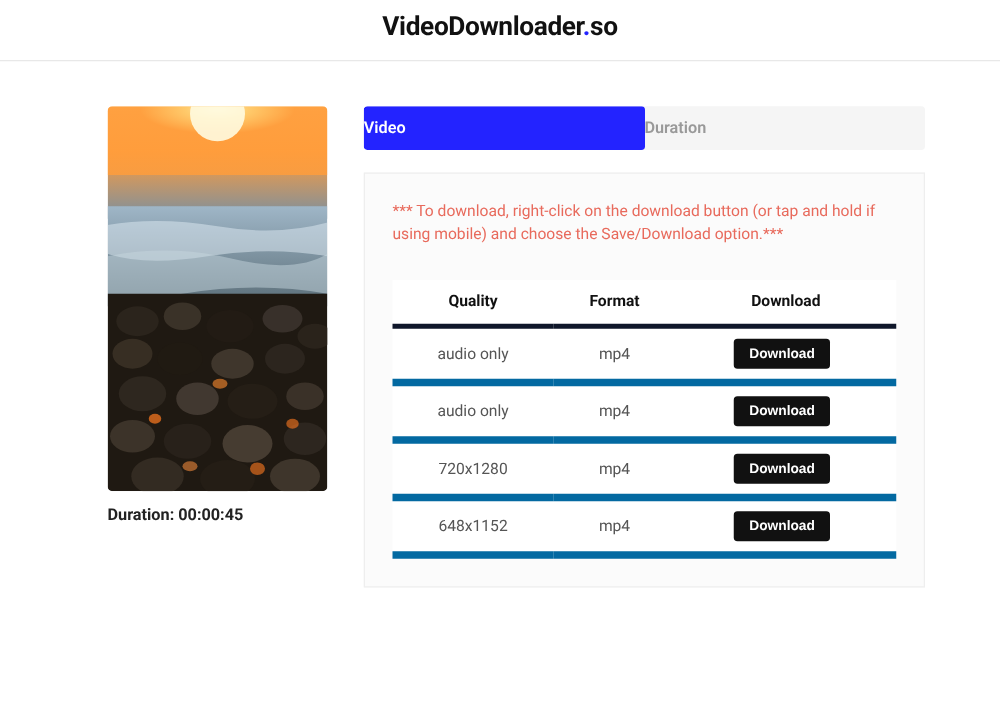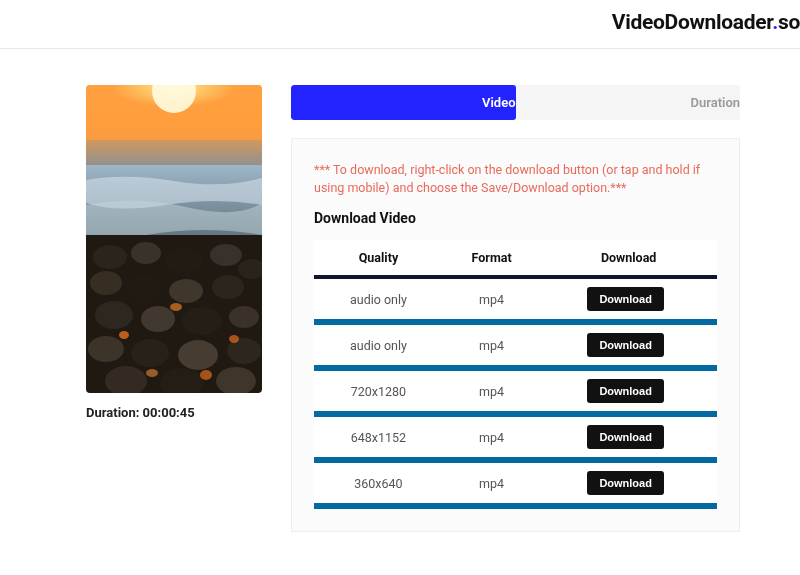--- a/index.html
+++ b/index.html
@@ -13,21 +13,20 @@
   }
   .header {
     text-align: center;
     padding: 10px 0 14px;
     border-bottom: 1px solid #e8e8e8;
   }
   .logo {
     font-size: 21px;
     font-weight: 700;
     letter-spacing: -0.3px;
-    text-align: right;
   }
   .logo .dot { color: #2323ff; }
   .logo .so { color: #111; }
   .page {
     display: flex;
     gap: 30px;
     padding: 36px 60px 0 86px;
   }
   .left {
     width: 175px;
@@ -56,42 +55,42 @@
   }
   .tabs {
     display: flex;
     background: #f5f5f5;
     border-radius: 3px;
     overflow: hidden;
     margin-bottom: 18px;
   }
   .tab {
     flex: 1;
-    text-align: right;
+    text-align: left;
     padding: 10px 0;
     font-size: 13px;
     font-weight: 600;
     color: #999;
     cursor: pointer;
   }
   .tab.active {
     background: #2323ff;
     color: #fff;
     border-radius: 3px;
   }
   .panel {
     background: #fbfbfb;
     border: 1px solid #eee;
     padding: 22px;
   }
   .notice {
     color: #e86a5c;
     font-size: 12.5px;
     line-height: 1.4;
-    margin-bottom: 14px;
+    margin-bottom: 28px;
   }
   .section-title {
     font-size: 14px;
     font-weight: 700;
     margin-bottom: 14px;
   }
   table.dl {
     width: 100%;
     border-collapse: collapse;
     background: #fff;
@@ -191,21 +190,20 @@
   </div>
 
   <div class="right">
     <div class="tabs">
       <div class="tab active">Video</div>
       <div class="tab">Duration</div>
     </div>
 
     <div class="panel">
       <div class="notice">*** To download, right-click on the download button (or tap and hold if using mobile) and choose the Save/Download option.***</div>
-      <div class="section-title">Download Video</div>
 
       <table class="dl">
         <thead>
           <tr>
             <th>Quality</th>
             <th>Format</th>
             <th>Download</th>
           </tr>
         </thead>
         <tbody id="dl-body">
@@ -222,22 +220,17 @@
             <tr>
               <td>720x1280</td>
               <td>mp4</td>
               <td><button class="dl-btn">Download</button></td>
             </tr>
             <tr>
               <td>648x1152</td>
               <td>mp4</td>
               <td><button class="dl-btn">Download</button></td>
             </tr>
-            <tr>
-              <td>360x640</td>
-              <td>mp4</td>
-              <td><button class="dl-btn">Download</button></td>
-            </tr>
           </tbody>
       </table>
     </div>
   </div>
 </div>
 
 </body></html>

